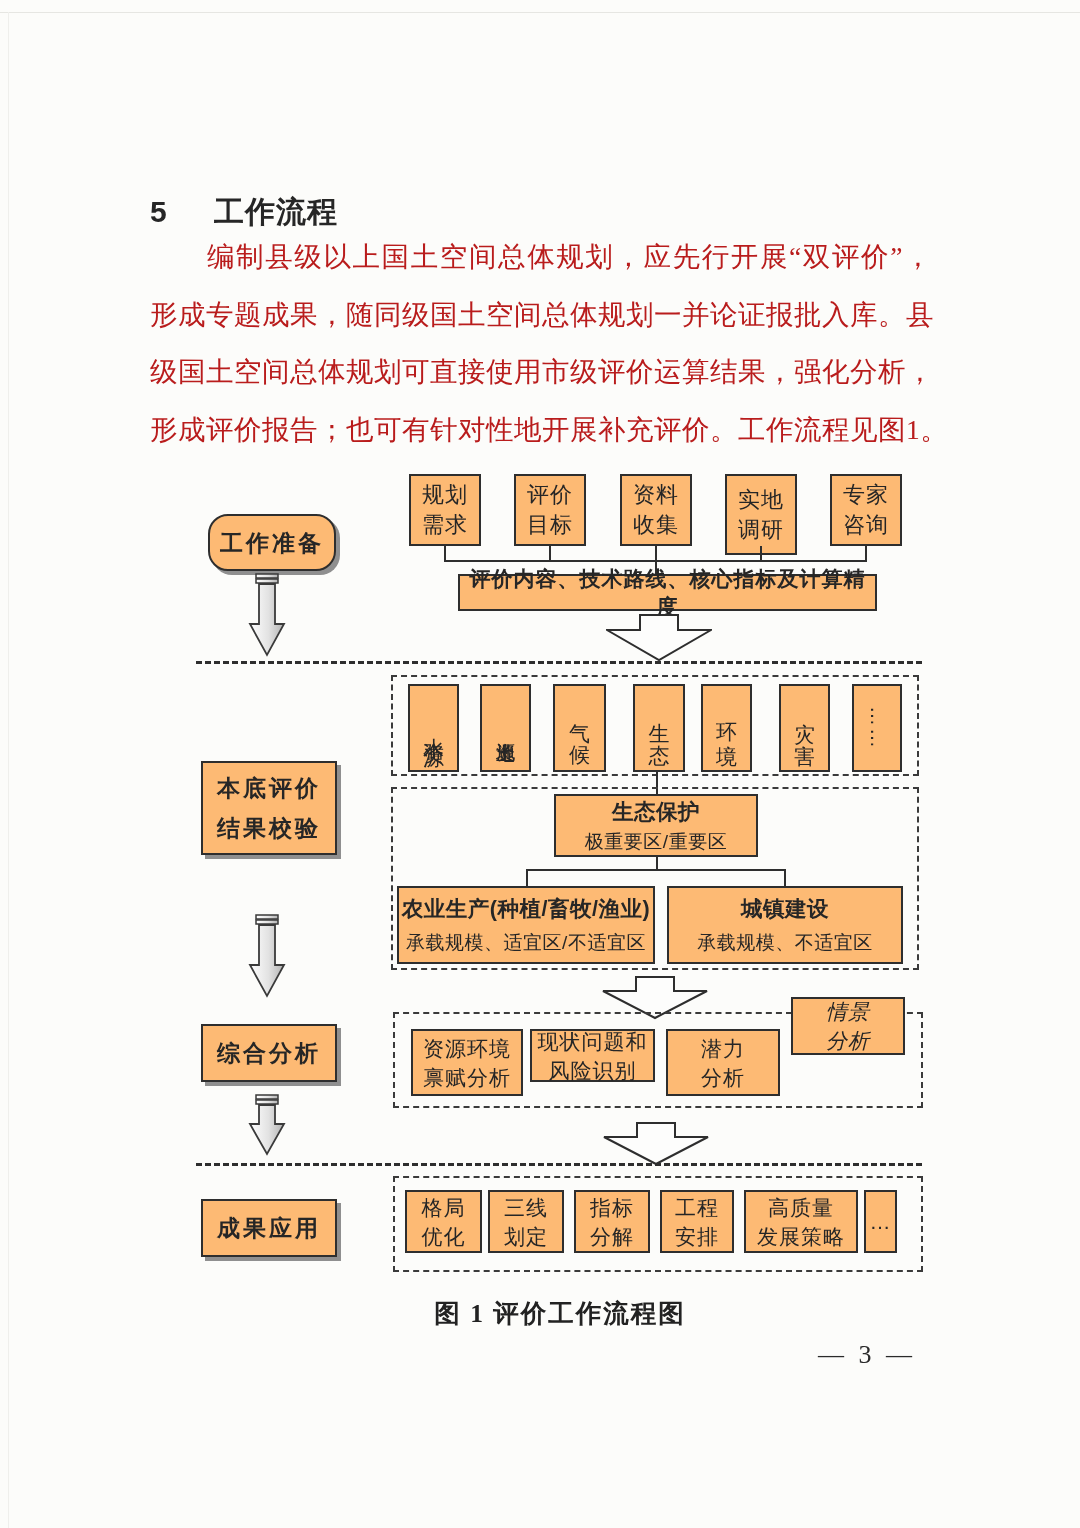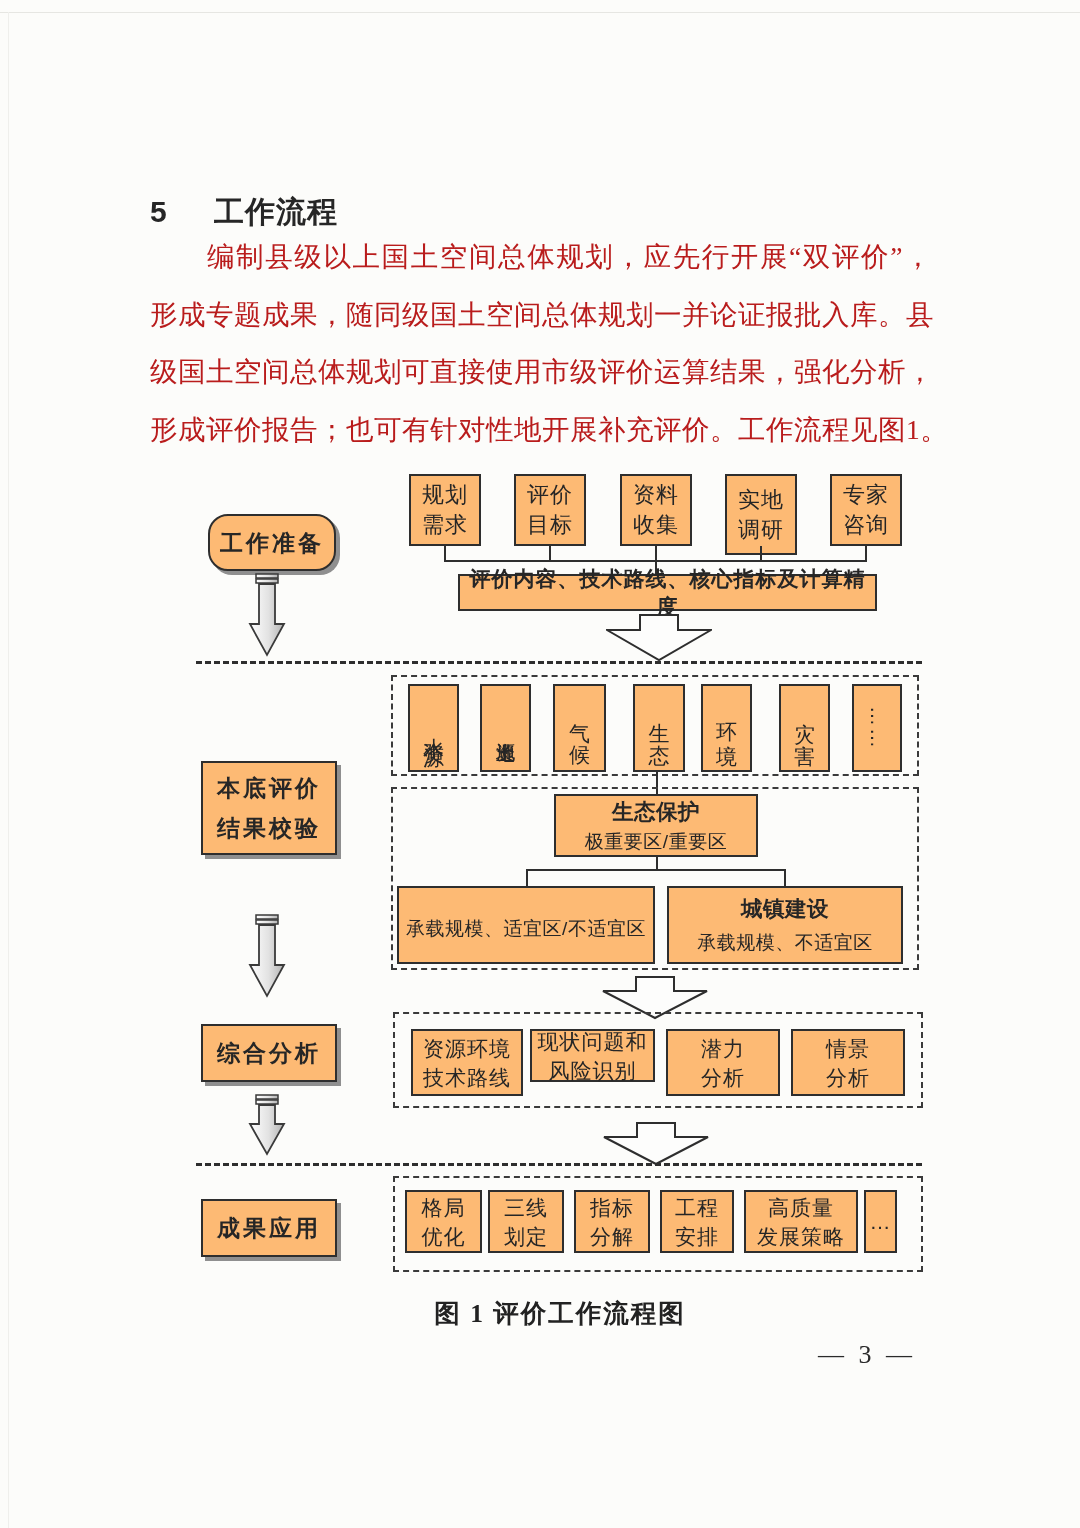--- a/index.html
+++ b/index.html
@@ -176,45 +176,46 @@
   <div class="dash" style="left:391px;top:787px;width:528px;height:183px;"></div>
   <div class="box tbox" style="left:554px;top:794px;width:204px;height:63px;">
     <span class="t">生态保护</span>
     <span class="s" style="margin-top:3px;">极重要区/重要区</span>
   </div>
   <div class="vline" style="left:656px;top:857px;height:14px;"></div>
   <div class="hline" style="left:526px;top:869px;width:259px;"></div>
   <div class="vline" style="left:526px;top:869px;height:17px;"></div>
   <div class="vline" style="left:784px;top:869px;height:17px;"></div>
   <div class="box tbox" style="left:397px;top:886px;width:258px;height:78px;">
+    <span class="t">农业生产(种植/畜牧/渔业)</span>
     <span class="s">承载规模、适宜区/不适宜区</span>
   </div>
   <div class="box tbox" style="left:667px;top:886px;width:236px;height:78px;">
     <span class="t">城镇建设</span>
     <span class="s">承载规模、不适宜区</span>
   </div>
 
   <svg class="harrow" style="left:602px;top:976px;" width="106" height="44" viewBox="0 0 106 44">
     <polygon points="34,1 72,1 72,15 105,15 53,42 1,15 34,15" fill="#fdfdfc" stroke="#2e2e2e" stroke-width="2"></polygon>
   </svg>
 
   <div class="dash" style="left:393px;top:1012px;width:530px;height:96px;"></div>
   <div class="box b2 small2" style="left:411px;top:1029px;width:112px;height:67px;">
     <span>资源环境</span>
-    <span>技术路线</span>
+    <span>禀赋分析</span>
   </div>
   <div class="box b2 small2" style="left:530px;top:1029px;width:125px;height:53px;">
     <span>现状问题和</span>
     <span>风险识别</span>
   </div>
   <div class="box b2 small2" style="left:666px;top:1029px;width:114px;height:67px;">
     <span>潜力</span>
     <span>分析</span>
   </div>
-  <div class="box b2 small2" style="left:791px;top:1029px;width:114px;height:67px;">
+  <div class="box b2 small2" style="left:791px;top:997px;width:114px;height:58px;font-style:italic;">
     <span>情景</span>
     <span>分析</span>
   </div>
 
   <svg class="harrow" style="left:603px;top:1122px;" width="106" height="44" viewBox="0 0 106 44">
     <polygon points="34,1 72,1 72,15 105,15 53,42 1,15 34,15" fill="#fdfdfc" stroke="#2e2e2e" stroke-width="2"></polygon>
   </svg>
 
   <div class="sep" style="left:196px;top:1163px;width:726px;"></div>
 

